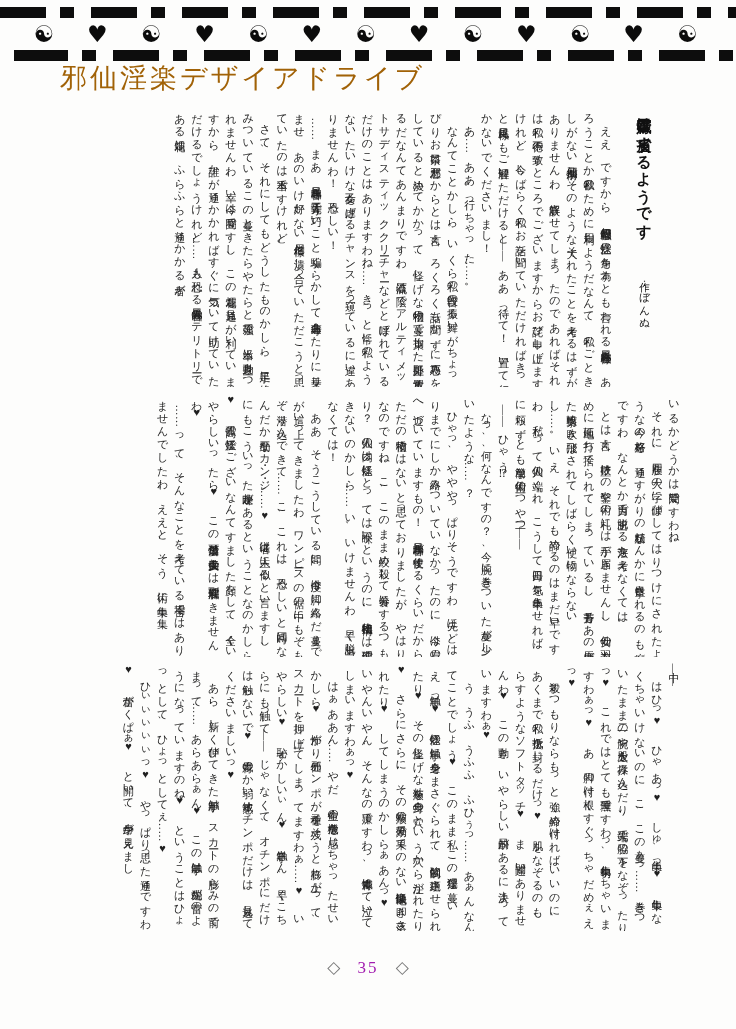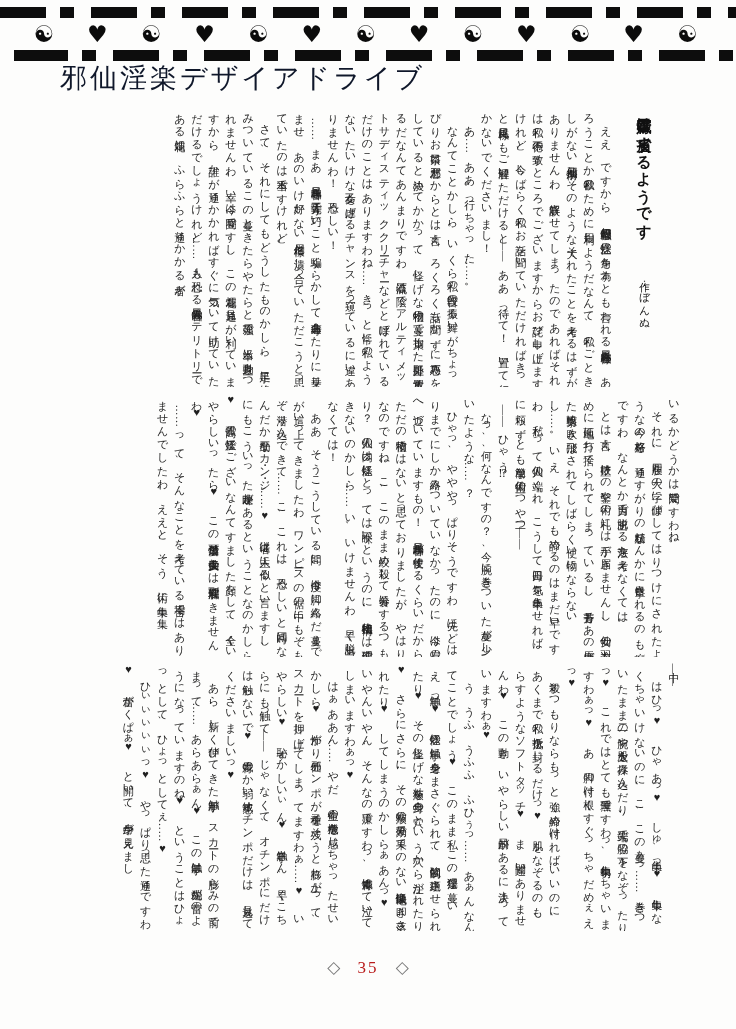--- a/index.html
+++ b/index.html
@@ -21,21 +21,21 @@
     height:27px; line-height:27px; margin:3px 0 2px 0;
     text-align:center; white-space:nowrap;
     font-family:"DejaVu Sans",sans-serif;
     font-size:23px; letter-spacing:33px; padding-left:28px;
     color:#0b0b0b;
   }
   
   .series-title {
     position:absolute; left:60px; top:60px; margin:0;
     font-family:"DejaVu Sans",sans-serif;
-    font-size:27px; font-weight:400; letter-spacing:3px; color:#0f172a;
+    font-size:27px; font-weight:400; letter-spacing:3px; color:#a16207;
   }
   
   .band {
     position:absolute; left:54px; width:628px;
     writing-mode:vertical-rl; overflow:hidden;
     font-size:11px; line-height:1.55; letter-spacing:0.5px;
   }
   .band p { margin:0; }
   .band1 { top:106px; height:281px; }
   .band2 { top:393px; height:264px; }
@@ -49,21 +49,21 @@
     margin-inline-start:36px;
     font-size:10.5px; font-weight:400;
     font-family:"Liberation Serif","DejaVu Serif",serif;
   }
   
   .page-footer {
     position:absolute; left:0; top:957px; width:736px;
     text-align:center; font-size:17px;
   }
   .diamond { color:#787878; margin:0 13px; }
-  .page-number { color:#b91c1c; letter-spacing:2px;font-family:Liberation Serif, serif; }
+  .page-number { color:#a21caf; letter-spacing:2px;font-family:Liberation Serif, serif; }
 </style>
 </head>
 <body>
 
 <div class="page">
 
   <div class="top-border">
     <div class="bar-row top"></div>
     <div class="symbol-row">☯♥☯♥☯♥☯♥☯♥☯♥☯</div>
     <div class="bar-row bottom"></div>

